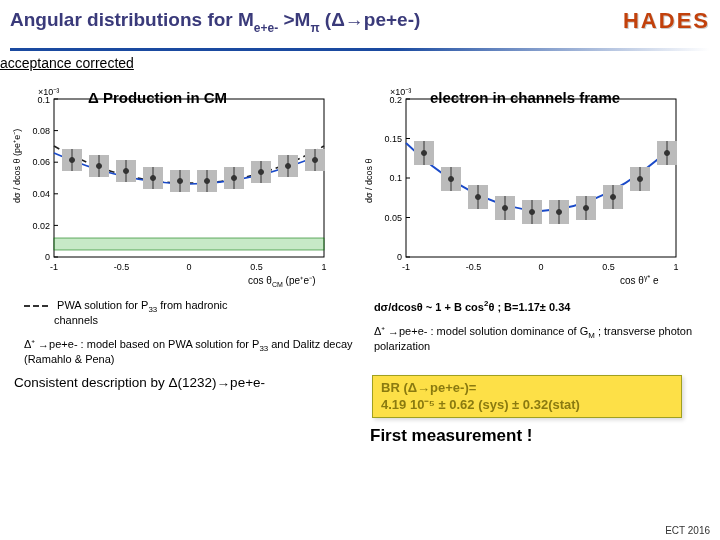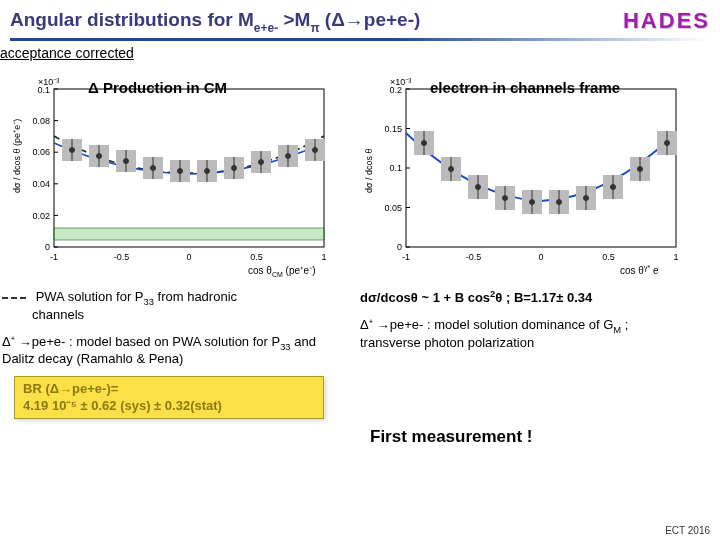--- a/index.html
+++ b/index.html
@@ -1,29 +1,29 @@
 <!DOCTYPE html>
 <html><head>
 <meta charset="utf-8">
 <style>
   * { margin: 0; padding: 0; box-sizing: border-box; }
   body { width: 720px; height: 540px; background: #fff; font-family: Arial, sans-serif; position: relative; overflow: hidden; }
-  .title-bar { padding: 8px 10px 4px; display: flex; align-items: center; justify-content: space-between; }
+  .title-bar { padding: 8px 10px 14px; display: flex; align-items: center; justify-content: space-between; }
   .title-text { font-size: 19px; font-weight: 700; color: #3a3a7a; }
   .title-text sub { font-size: 12px; position: relative; top: 2px; }
-  .hades-logo { font-size: 22px; font-weight: 700; color: #a21caf; letter-spacing: 2px; text-shadow: 1px 1px 0 #ccc; }
+  .hades-logo { font-size: 22px; font-weight: 700; color: #c2410c; letter-spacing: 2px; text-shadow: 1px 1px 0 #ccc; }
   .title-underline { height: 3px; background: linear-gradient(to right, #1a4aa0 0%, #1a4aa0 55%, rgba(26,74,160,0) 100%); margin: 0 10px 4px; }
   .acc-label { text-align: left; font-size: 14px; margin: 2px 0 12px; text-decoration: underline; }
   .charts-row { display: flex; padding: 0 8px; gap: 12px; }
   .chart-col { position: relative; }
   .chart-left { width: 340px; }
   .chart-right { width: 340px; }
   .chart-title { position: absolute; top: 6px; left: 80px; font-size: 15px; font-weight: 700; z-index: 10; }
   svg.chart { display: block; }
-  .mid-row { display: flex; padding: 6px 2px 0; gap: 18px; font-size: 13px; }
+  .mid-row { display: flex; padding: 6px 24px 0; gap: 18px; font-size: 11px; }
   .mid-left { width: 340px; }
   .mid-right { width: 330px; }
   .legend-dash { display: inline-block; width: 24px; height: 0; border-top: 2.2px dashed #333; vertical-align: middle; margin-right: 6px; }
   .indent { margin-left: 30px; }
   .bottom-row { display: flex; padding: 10px 14px 0; gap: 18px; align-items: flex-start; }
   .bottom-left { width: 340px; font-size: 13.5px; }
   .br-box { border: 1.5px solid #a0a020; background: #fde047; padding: 4px 8px; font-size: 13px; font-weight: 700; color: #8a7a10; box-shadow: 2px 2px 4px rgba(0,0,0,0.15); width: 310px; }
   .first-meas { font-size: 17px; font-weight: 700; padding: 8px 8px 0 370px; }
   .footer { position: absolute; bottom: 4px; right: 10px; font-size: 10px; color: #333; }
   .formula { white-space: nowrap; }
@@ -237,20 +237,21 @@
       d<span style="color:#000">σ</span>/dcosθ ~ 1 + B cos<sup>2</sup>θ ; B=1.17± 0.34
     </div>
     <div style="height:10px"></div>
     <div>
       <span>Δ⁺ →pe+e-  :  model solution dominance of G</span><sub>M</sub><span> ; transverse photon polarization</span>
     </div>
   </div>
 </div>
 
 <div class="bottom-row">
+  <div class="bottom-left">Consistent description by Δ(1232)→pe+e-</div>
   <div class="br-box">
     <div>BR (Δ→pe+e-)=</div>
     <div>4.19  10⁻⁵ ± 0.62 (sys) ± 0.32(stat)</div>
   </div>
 </div>
 
 <div class="first-meas">First measurement !</div>
 
 <div class="footer">ECT 2016</div>
 

